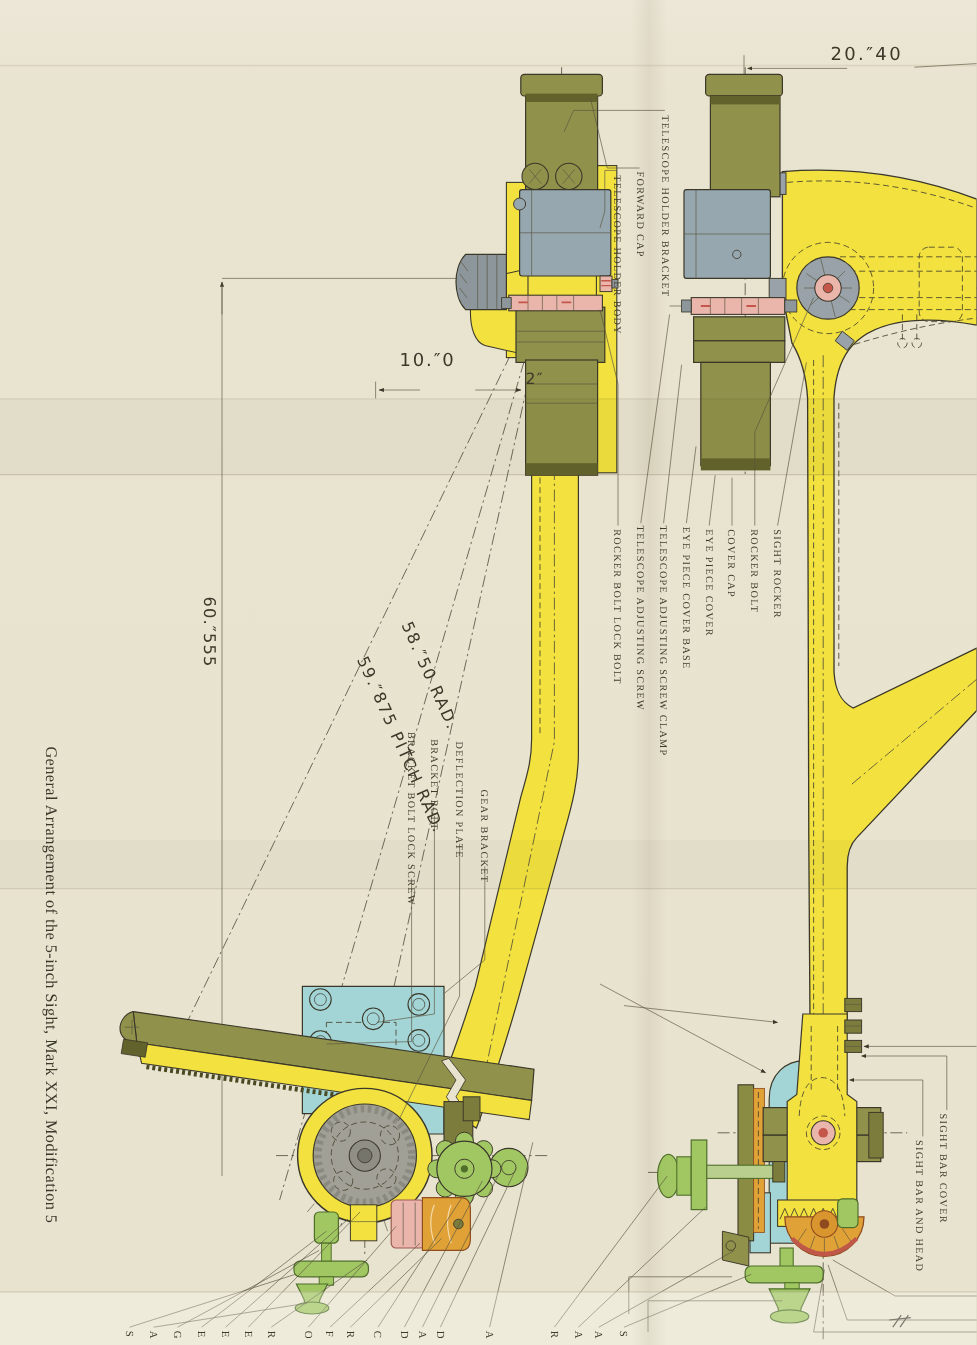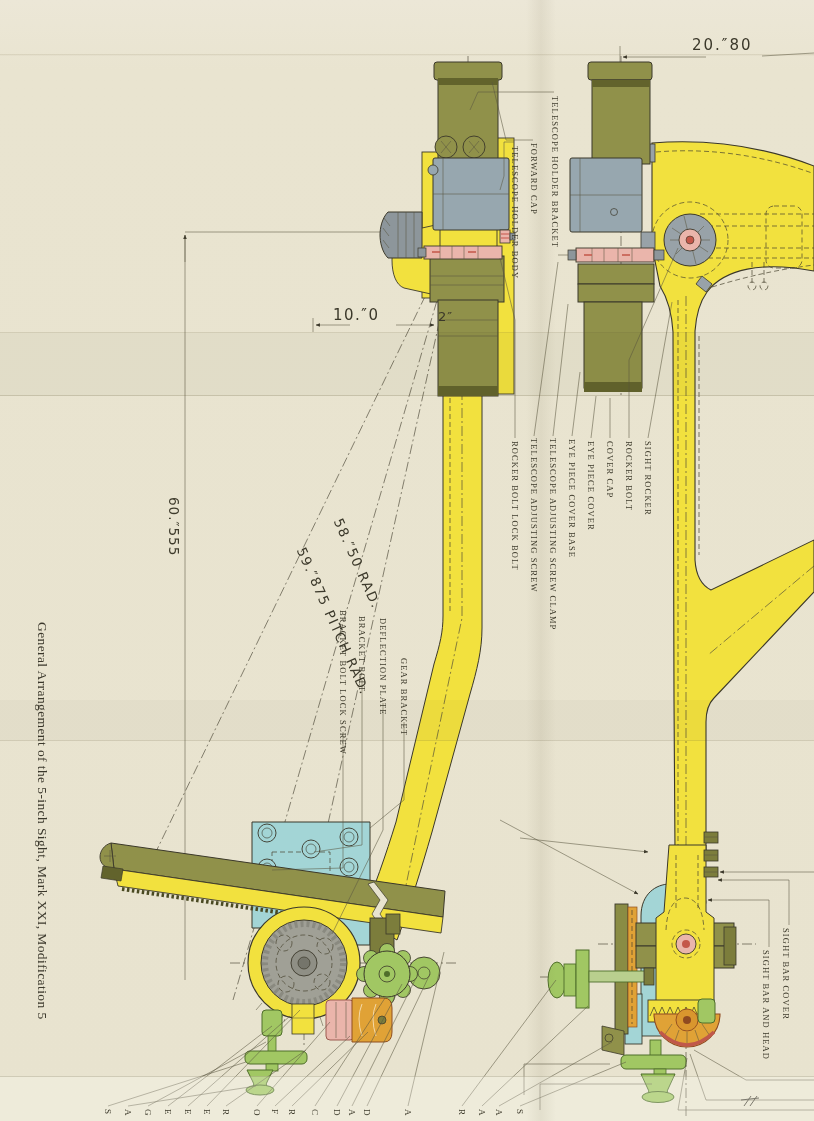--- a/index.html
+++ b/index.html
@@ -312,22 +312,22 @@
   </svg>
 
   <div class="crease" style="left:0;top:54px;width:814px;height:2px;background:linear-gradient(rgba(120,105,70,.18),transparent)"></div>
   <div class="crease" style="left:0;top:332px;width:814px;height:62px;background:rgba(70,60,30,.045);border-top:1px solid rgba(100,90,55,.12);border-bottom:1px solid rgba(100,90,55,.2)"></div>
   <div class="crease" style="left:0;top:700px;width:814px;height:40px;background:rgba(70,60,30,.03);border-bottom:1px solid rgba(100,90,55,.14)"></div>
   <div class="crease" style="left:0;top:1076px;width:814px;height:45px;background:rgba(255,255,248,.28);border-top:1px solid rgba(100,90,55,.22)"></div>
   <div class="crease" style="left:526px;top:0;width:30px;height:1121px;background:linear-gradient(90deg,transparent,rgba(90,80,50,.08) 50%,transparent)"></div>
 
   <div class="vlabel caption" style="left:50px;top:622px">General Arrangement of the 5-inch Sight, Mark XXI, Modification 5</div>
 
-  <div class="dim" style="left:692px;top:36px;letter-spacing:2px">20.″80</div>
-  <div class="dim" style="left:333px;top:306px">10.″0</div>
+  <div class="dim" style="left:692px;top:36px;letter-spacing:2px">20.″40</div>
+  <div class="dim" style="left:333px;top:291px">10.″0</div>
   <div class="dim" style="left:438px;top:309px;font-size:13px;letter-spacing:1px">2″</div>
   <div class="vlabel dim-v" style="left:181px;top:497px">60.″555</div>
   <div class="dim rot" style="left:338px;top:511px">58.″50 RAD.</div>
   <div class="dim rot" style="left:301px;top:540px">59.″875 PITCH RAD.</div>
 
   <div class="vlabel" style="left:560px;top:96px">TELESCOPE HOLDER BRACKET</div>
   <div class="vlabel" style="left:539px;top:143px">FORWARD CAP</div>
   <div class="vlabel" style="left:520px;top:146px">TELESCOPE HOLDER BODY</div>
 
   <div class="vlabel" style="left:653px;top:441px">SIGHT ROCKER</div>

